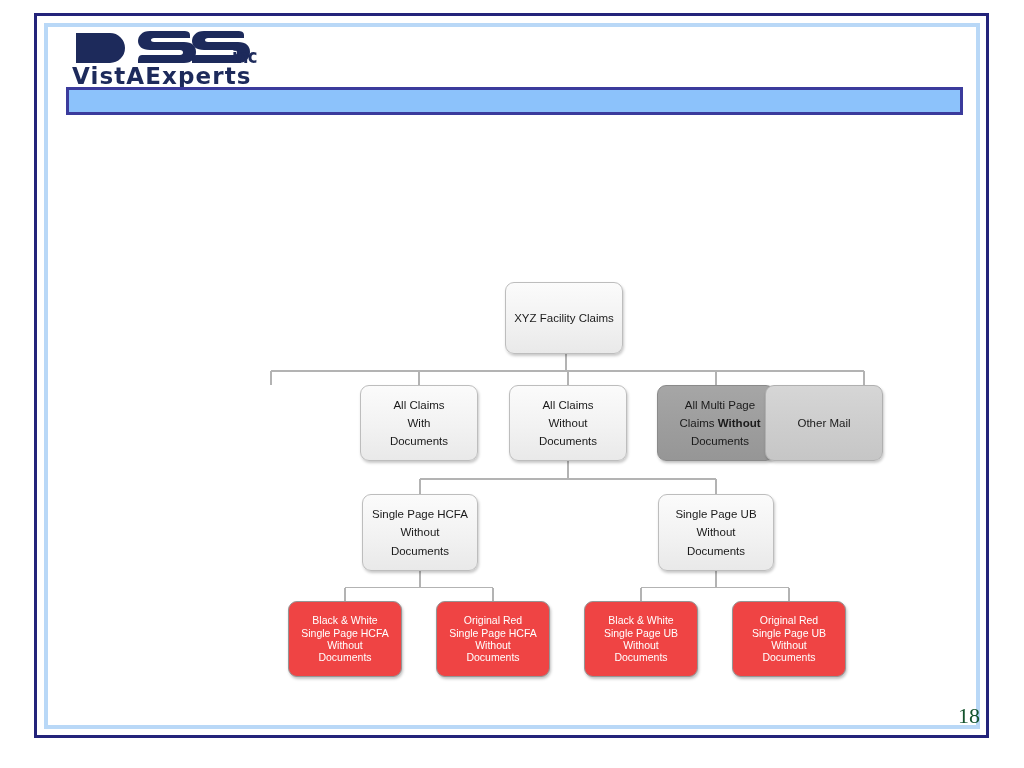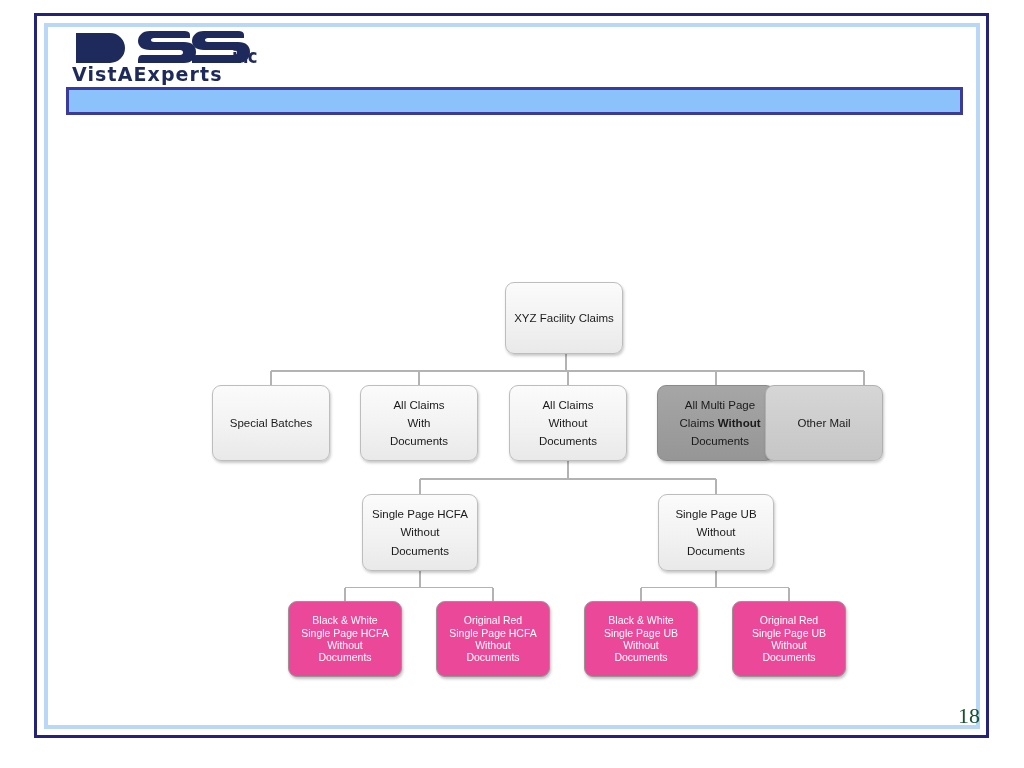--- a/index.html
+++ b/index.html
@@ -57,21 +57,21 @@
     letter-spacing: -1px;
     color: #1d2a5b;
     font-family: "DejaVu Sans", sans-serif;
     font-weight: 700;
     transform: scaleX(0.82);
     transform-origin: left top;
   }
   #logo-vista {
     position: absolute;
     left: 0px; top: 33px;
-    font-size: 19px;
+    font-size: 23px;
     font-weight: 700;
     letter-spacing: 1.1px;
     color: #1d2a5b;
     font-family: "DejaVu Sans", sans-serif;
   }
 
   
   #banner-bar {
     position: absolute;
     left: 66px; top: 87px;
@@ -145,21 +145,21 @@
     box-shadow: 1px 2px 3px rgba(0,0,0,0.22);
   }
   .node.dark {
     background: linear-gradient(180deg, #a6a6a6 0%, #9d9d9d 55%, #969696 100%);
     border: 1px solid #8a8a8a;
     color: #1a1a1a;
     box-shadow: 1px 2px 3px rgba(0,0,0,0.25);
     padding-left: 8px;
   }
   .node.grayfill {
-    background: #ec4899;
+    background: #ef4444;
     border: 1px solid #959595;
     color: #ffffff;
     box-shadow: 1px 2px 3px rgba(0,0,0,0.25);
   }
   .node b { font-weight: 700; }
   .lh-wide .line { line-height: 1.58; }
   .lh-tight .line { line-height: 1.17; }
 </style>
 </head>
 <body>
@@ -206,23 +206,20 @@
         <line x1="345" y1="587.5" x2="345" y2="601" stroke="#b3b3b3" stroke-width="1.4" shape-rendering="crispEdges"></line>
         <line x1="493" y1="587.5" x2="493" y2="601" stroke="#b3b3b3" stroke-width="1.4" shape-rendering="crispEdges"></line>
         <line x1="716" y1="571" x2="716" y2="587.5" stroke="#b3b3b3" stroke-width="1.4" shape-rendering="crispEdges"></line>
         <line x1="641" y1="587.5" x2="789" y2="587.5" stroke="#b3b3b3" stroke-width="1.4" shape-rendering="crispEdges"></line>
         <line x1="641" y1="587.5" x2="641" y2="601" stroke="#b3b3b3" stroke-width="1.4" shape-rendering="crispEdges"></line>
         <line x1="789" y1="587.5" x2="789" y2="601" stroke="#b3b3b3" stroke-width="1.4" shape-rendering="crispEdges"></line>
       </svg>
   <div class="node light lh-wide" style="left: 505px; top: 282px; width: 118px; height: 72px; font-size: 11.5px;">
         <span class="line">XYZ Facility Claims</span>
       </div>
-      <div class="node light lh-wide" style="left: 212px; top: 385px; width: 118px; height: 76px; font-size: 11.5px;">
-        <span class="line">Special Batches</span>
-      </div>
       <div class="node light lh-wide" style="left: 360px; top: 385px; width: 118px; height: 76px; font-size: 11.5px;">
         <span class="line">All Claims</span>
         <span class="line">With</span>
         <span class="line">Documents</span>
       </div>
       <div class="node light lh-wide" style="left: 509px; top: 385px; width: 118px; height: 76px; font-size: 11.5px;">
         <span class="line">All Claims</span>
         <span class="line">Without</span>
         <span class="line">Documents</span>
       </div>

